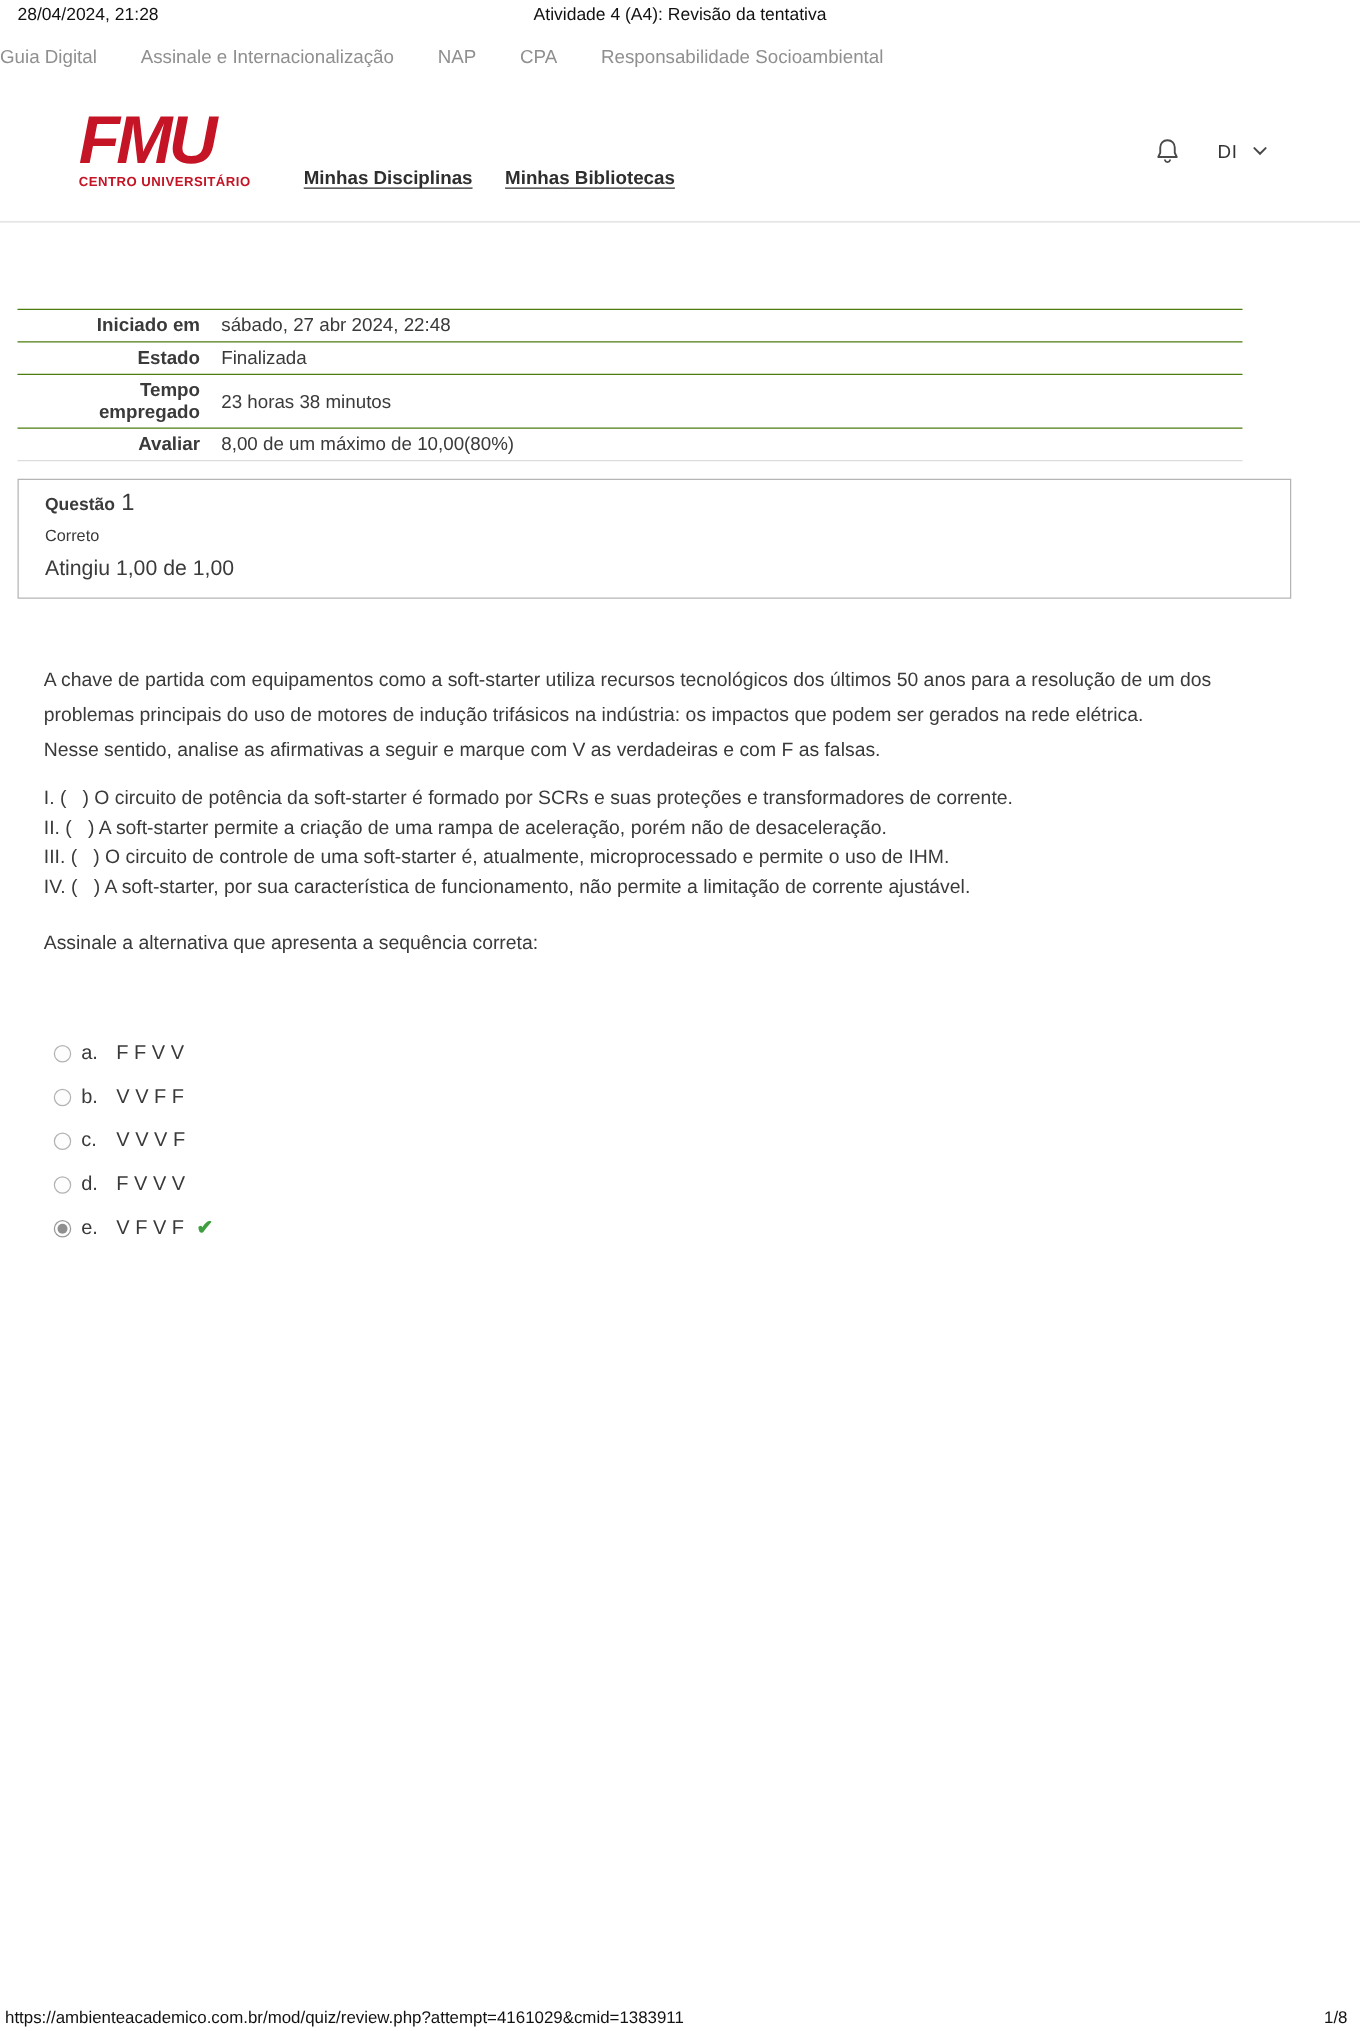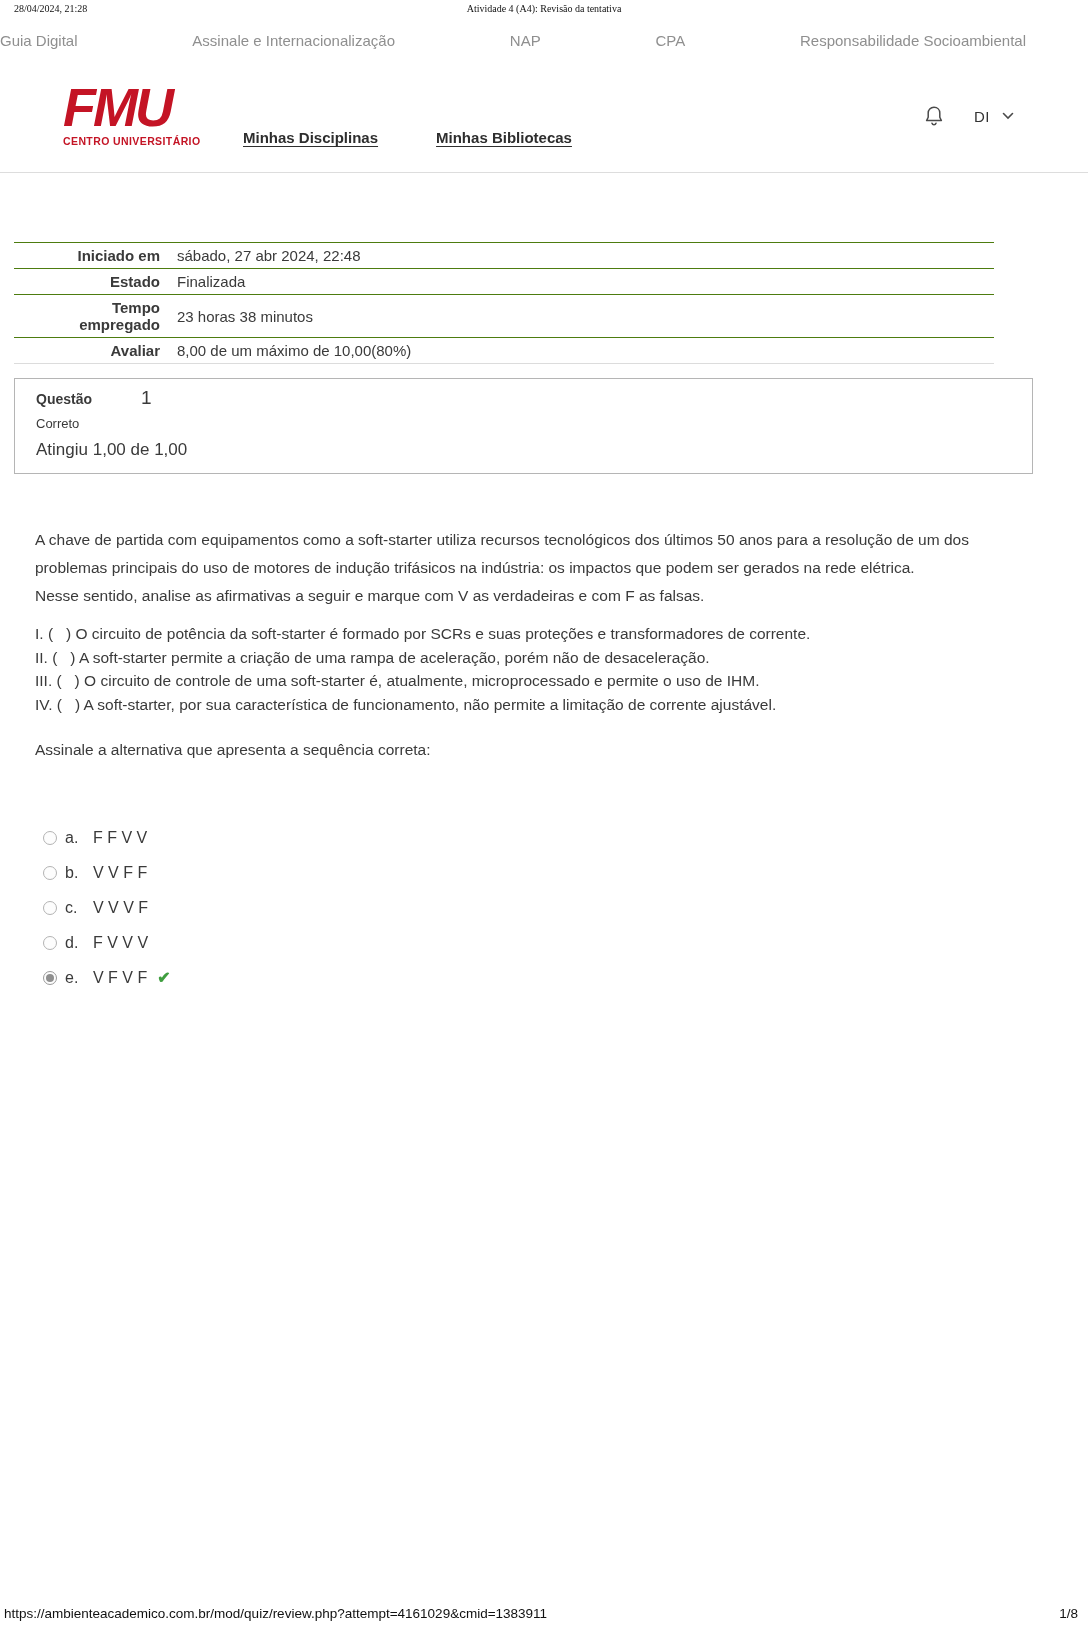--- a/index.html
+++ b/index.html
@@ -1,54 +1,54 @@
 <!DOCTYPE html>
 <html lang="pt-BR"><head>
 <meta charset="utf-8">
 <style>
   * { box-sizing: border-box; }
   html, body { margin: 0; padding: 0; background: #fff; }
   body { font-family: "Liberation Sans", sans-serif; color: #3a3a3a; }
   .page { width: 1088px; height: 1625px; position: relative; overflow: hidden; background: #fff; margin: 0 auto; }
 
   
-  .print-header { display: flex; align-items: flex-start; padding: 3px 14px 0 14px; font-size: 10px; color: #111; font-family: Liberation Serif, serif; }
+  .print-header { display: flex; align-items: flex-start; padding: 3px 14px 0 14px; font-size: 14px; color: #111; }
   .ph-side { flex: 1; }
   .ph-center { flex: 0 0 auto; }
   .page-footer { position: absolute; left: 4px; right: 10px; bottom: 4px; display: flex; justify-content: space-between; font-size: 13.5px; color: #111; }
 
   
-  .top-nav { display: flex; justify-content: space-between; gap: 53px; padding: 18px 62px 0 0; font-size: 15px; }
+  .top-nav { display: flex; justify-content: flex-start; gap: 35px; padding: 18px 62px 0 0; font-size: 15px; }
   .top-nav a { color: #8f8f8f; text-decoration: none; cursor: pointer; }
 
   
   .site-header { position: relative; height: 123px; }
   .logo { position: absolute; left: 63px; top: 36px; cursor: pointer; }
   .logo-fmu { font-size: 54px; font-weight: bold; font-style: italic; color: #c41425; line-height: 0.82; letter-spacing: -3px; }
   .logo-sub { font-size: 10.5px; font-weight: bold; color: #c41425; letter-spacing: 0.4px; margin-top: 6px; white-space: nowrap; }
-  .main-nav { position: absolute; left: 243px; top: 80px; display: flex; gap: 58px; }
+  .main-nav { position: absolute; left: 243px; top: 80px; display: flex; gap: 26px; }
   .main-nav a { font-size: 15px; font-weight: bold; color: #2e2e2e; text-decoration: underline; text-underline-offset: 3px; cursor: pointer; }
   .header-right { position: absolute; right: 74px; top: 56px; display: flex; align-items: center; }
   .bell-wrap { margin-right: 30px; cursor: pointer; display: flex; }
   .user-menu { display: flex; align-items: center; cursor: pointer; }
   .user-label { font-size: 15px; color: #333; margin-right: 12px; letter-spacing: 0.5px; }
   .divider { border: none; border-top: 1px solid #ddd; margin: 0; }
 
   .main { padding: 0 14px; }
 
   
   .summary-table { width: 980px; border-collapse: collapse; margin-top: 69px; font-size: 15px; }
   .summary-table tr { border-top: 1px solid #4d7c0f; }
   .summary-table tr:last-child { border-bottom: 1px solid #dcdcdc; }
   .summary-table th { width: 146px; padding: 4px 0 4px 44px; text-align: right; font-weight: bold; vertical-align: top; color: #3a3a3a; }
   .summary-table td { padding: 4px 0 4px 17px; color: #3a3a3a; }
 
   
   .question-info { margin-top: 14px; width: 1019px; border: 1px solid #b5b5b5; padding: 8px 10px 13px 21px; }
-  .q-line { display: flex; align-items: baseline; gap: 44px; }
+  .q-line { display: flex; align-items: baseline; }
   .q-label { font-size: 14px; font-weight: bold; }
   .q-num { font-size: 19px; margin-left: 5px; }
   .q-status { font-size: 13px; margin-top: 7px; }
   .q-points { font-size: 17px; margin-top: 9px; }
 
   
   .question-body { margin-top: 52px; margin-left: 21px; width: 958px; font-size: 15.5px; color: #3a3a3a; }
   .qb-p { margin: 0; line-height: 28px; }
   .qb-p2 { }
   .statements { margin-top: 12px; }

